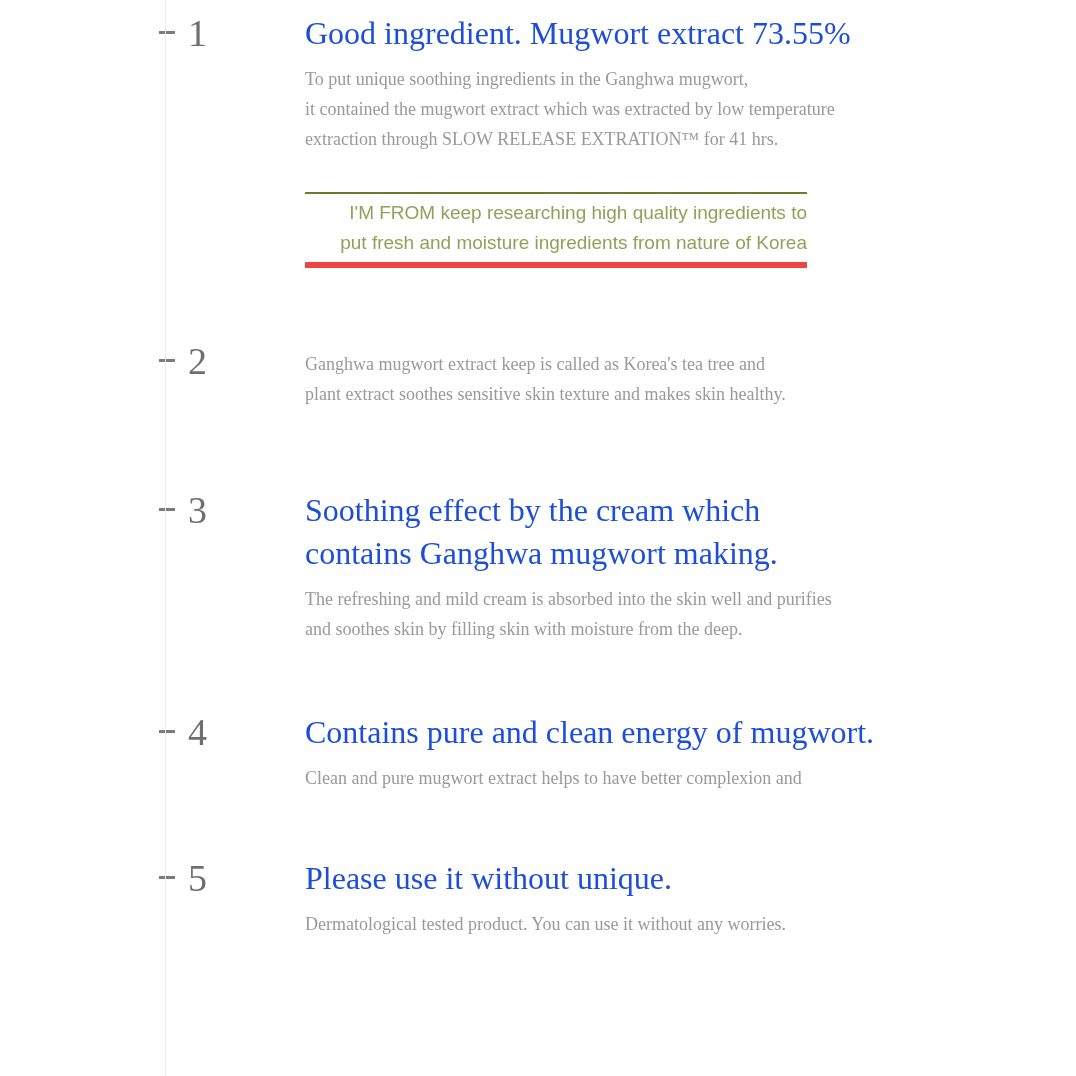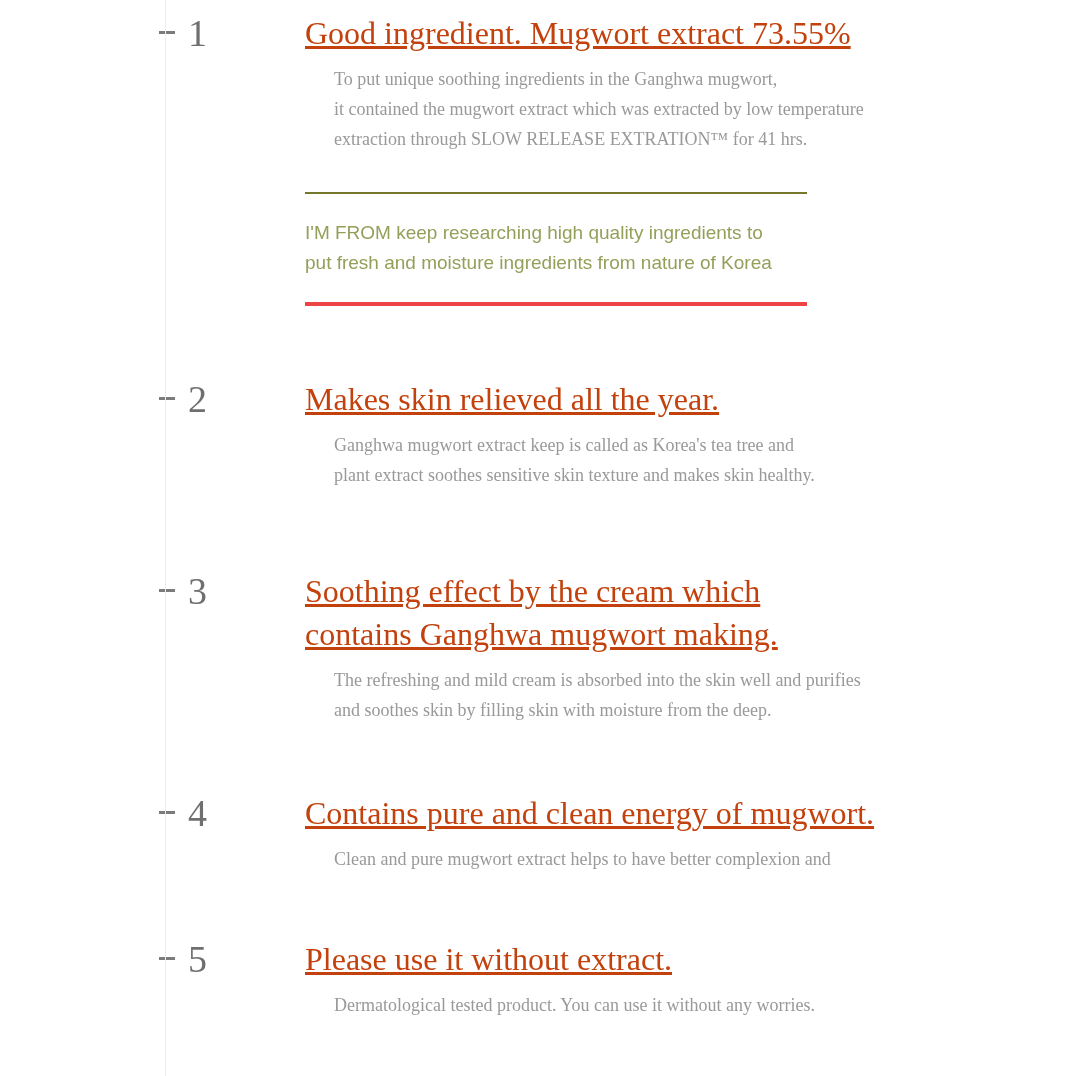--- a/index.html
+++ b/index.html
@@ -33,39 +33,37 @@
   }
   .num-digit {
     font-size:38px;
     line-height:43px;
     color:#6f6f6f;
   }
   .sec-content { flex:1; min-width:0; }
   .heading {
     font-size:32px;
     line-height:43px;
-    color:#c2410c;
-    text-decoration:underline;
+    color:#1d4ed8;
   }
   .heading-line:empty { display:none; }
   .body { margin-top:9px; }
   .body-line {
     font-size:18px;
     line-height:30px;
     color:#999999;
     white-space:nowrap;
-    margin-left:29px;
   }
   .quote {
     margin-top:38px;
     width:502px;
     border-top:2px solid #75772a;
-    border-bottom:4px solid #ef4444;
-    padding:24px 0;
-    text-align:left;
+    border-bottom:6px solid #ef4444;
+    padding:4px 0;
+    text-align:right;
     font-family:"Liberation Sans","DejaVu Sans",sans-serif;
   }
   .quote-line {
     font-size:19px;
     line-height:30px;
     color:#94a05a;
   }
   #sec2 { margin-top:72px; }
   #sec3 { margin-top:80px; }
   #sec4 { margin-top:67px; }
@@ -97,23 +95,20 @@
       </div>
     </div>
   </div>
 
   <div class="section" id="sec2">
     <div class="sec-num">
       <span class="num-dash"></span>
       <span class="num-digit">2</span>
     </div>
     <div class="sec-content">
-      <div class="heading">
-        <div class="heading-line">Makes skin relieved all the year.</div>
-      </div>
       <div class="body">
         <div class="body-line">Ganghwa mugwort extract keep is called as Korea's tea tree and</div>
         <div class="body-line">plant extract soothes sensitive skin texture and makes skin healthy.</div>
       </div>
     </div>
   </div>
 
   <div class="section" id="sec3">
     <div class="sec-num">
       <span class="num-dash"></span>
@@ -146,20 +141,20 @@
     </div>
   </div>
 
   <div class="section" id="sec5">
     <div class="sec-num">
       <span class="num-dash"></span>
       <span class="num-digit">5</span>
     </div>
     <div class="sec-content">
       <div class="heading">
-        <div class="heading-line">Please use it without extract.</div>
+        <div class="heading-line">Please use it without unique.</div>
       </div>
       <div class="body">
         <div class="body-line">Dermatological tested product. You can use it without any worries.</div>
       </div>
     </div>
   </div>
 </div>
 
 </body></html>

